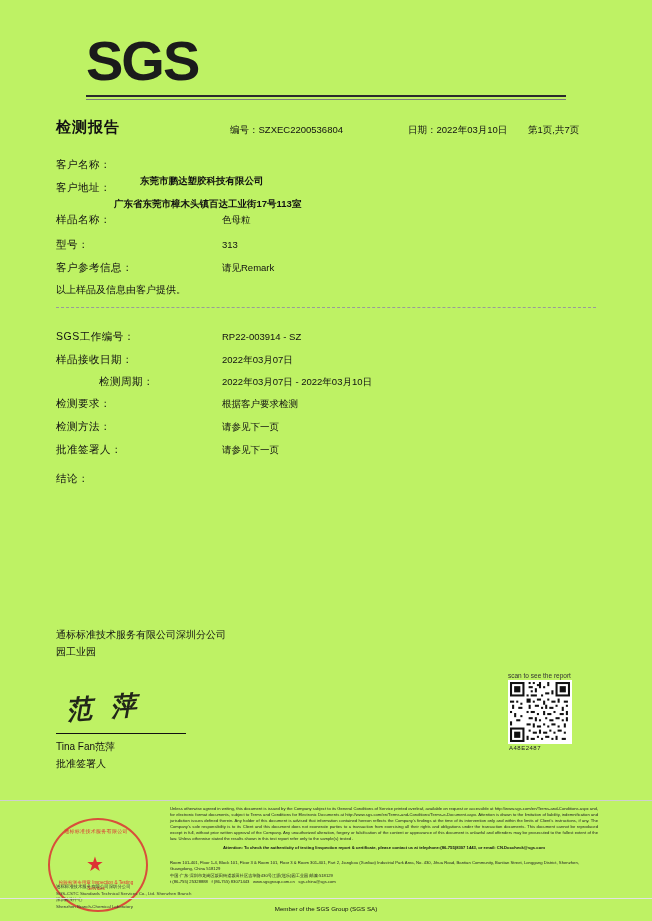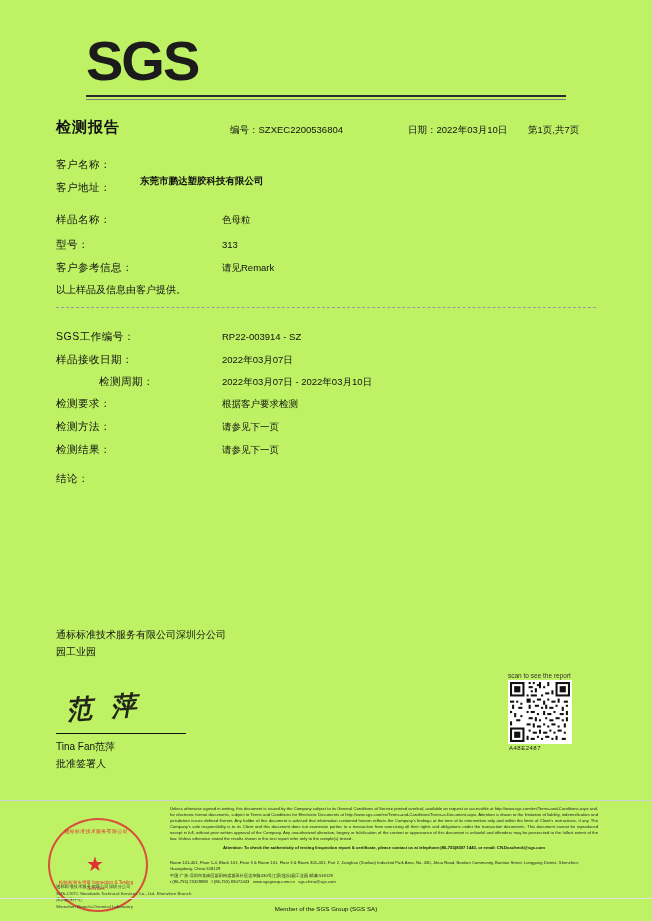--- a/index.html
+++ b/index.html
@@ -181,20 +181,21 @@
 
   <div class="doc-title">检测报告</div>
   <div class="hdr-no">编号：SZXEC2200536804</div>
   <div class="hdr-date">日期：2022年03月10日</div>
   <div class="hdr-page">第1页,共7页</div>
 
   <div class="lbl" style="left:56px;top:158px;">客户名称：</div>
   <div class="val-b" style="left:140px;top:160px;">东莞市鹏达塑胶科技有限公司</div>
 
   <div class="lbl" style="left:56px;top:181px;">客户地址：</div>
+  <div class="val-b" style="left:114px;top:183px;">广东省东莞市樟木头镇百达工业街17号113室</div>
 
   <div class="lbl" style="left:56px;top:213px;">样品名称：</div>
   <div class="val" style="left:222px;top:214px;">色母粒</div>
 
   <div class="lbl" style="left:56px;top:238px;">型号：</div>
   <div class="val" style="left:222px;top:239px;">313</div>
 
   <div class="lbl" style="left:56px;top:261px;">客户参考信息：</div>
   <div class="val" style="left:222px;top:262px;">请见Remark</div>
 
@@ -210,21 +211,21 @@
 
   <div class="lbl" style="left:56px;top:375px;margin-left:43px;">检测周期：</div>
   <div class="val" style="left:222px;top:376px;">2022年03月07日 - 2022年03月10日</div>
 
   <div class="lbl" style="left:56px;top:397px;">检测要求：</div>
   <div class="val" style="left:222px;top:398px;">根据客户要求检测</div>
 
   <div class="lbl" style="left:56px;top:420px;">检测方法：</div>
   <div class="val" style="left:222px;top:421px;">请参见下一页</div>
 
-  <div class="lbl" style="left:56px;top:443px;">检测结果：</div>
+  <div class="lbl" style="left:56px;top:443px;">批准签署人：</div>
   <div class="val" style="left:222px;top:444px;">请参见下一页</div>
 
   <div class="lbl" style="left:56px;top:472px;">结论：</div>
 
   <div class="sig-company">通标标准技术服务有限公司深圳分公司</div>
   <div class="sig-auth">园工业园</div>
   <div class="handwriting">范 萍</div>
   <div class="sig-line"></div>
   <div class="sig-name">Tina Fan范萍</div>
   <div class="sig-role">批准签署人</div>

